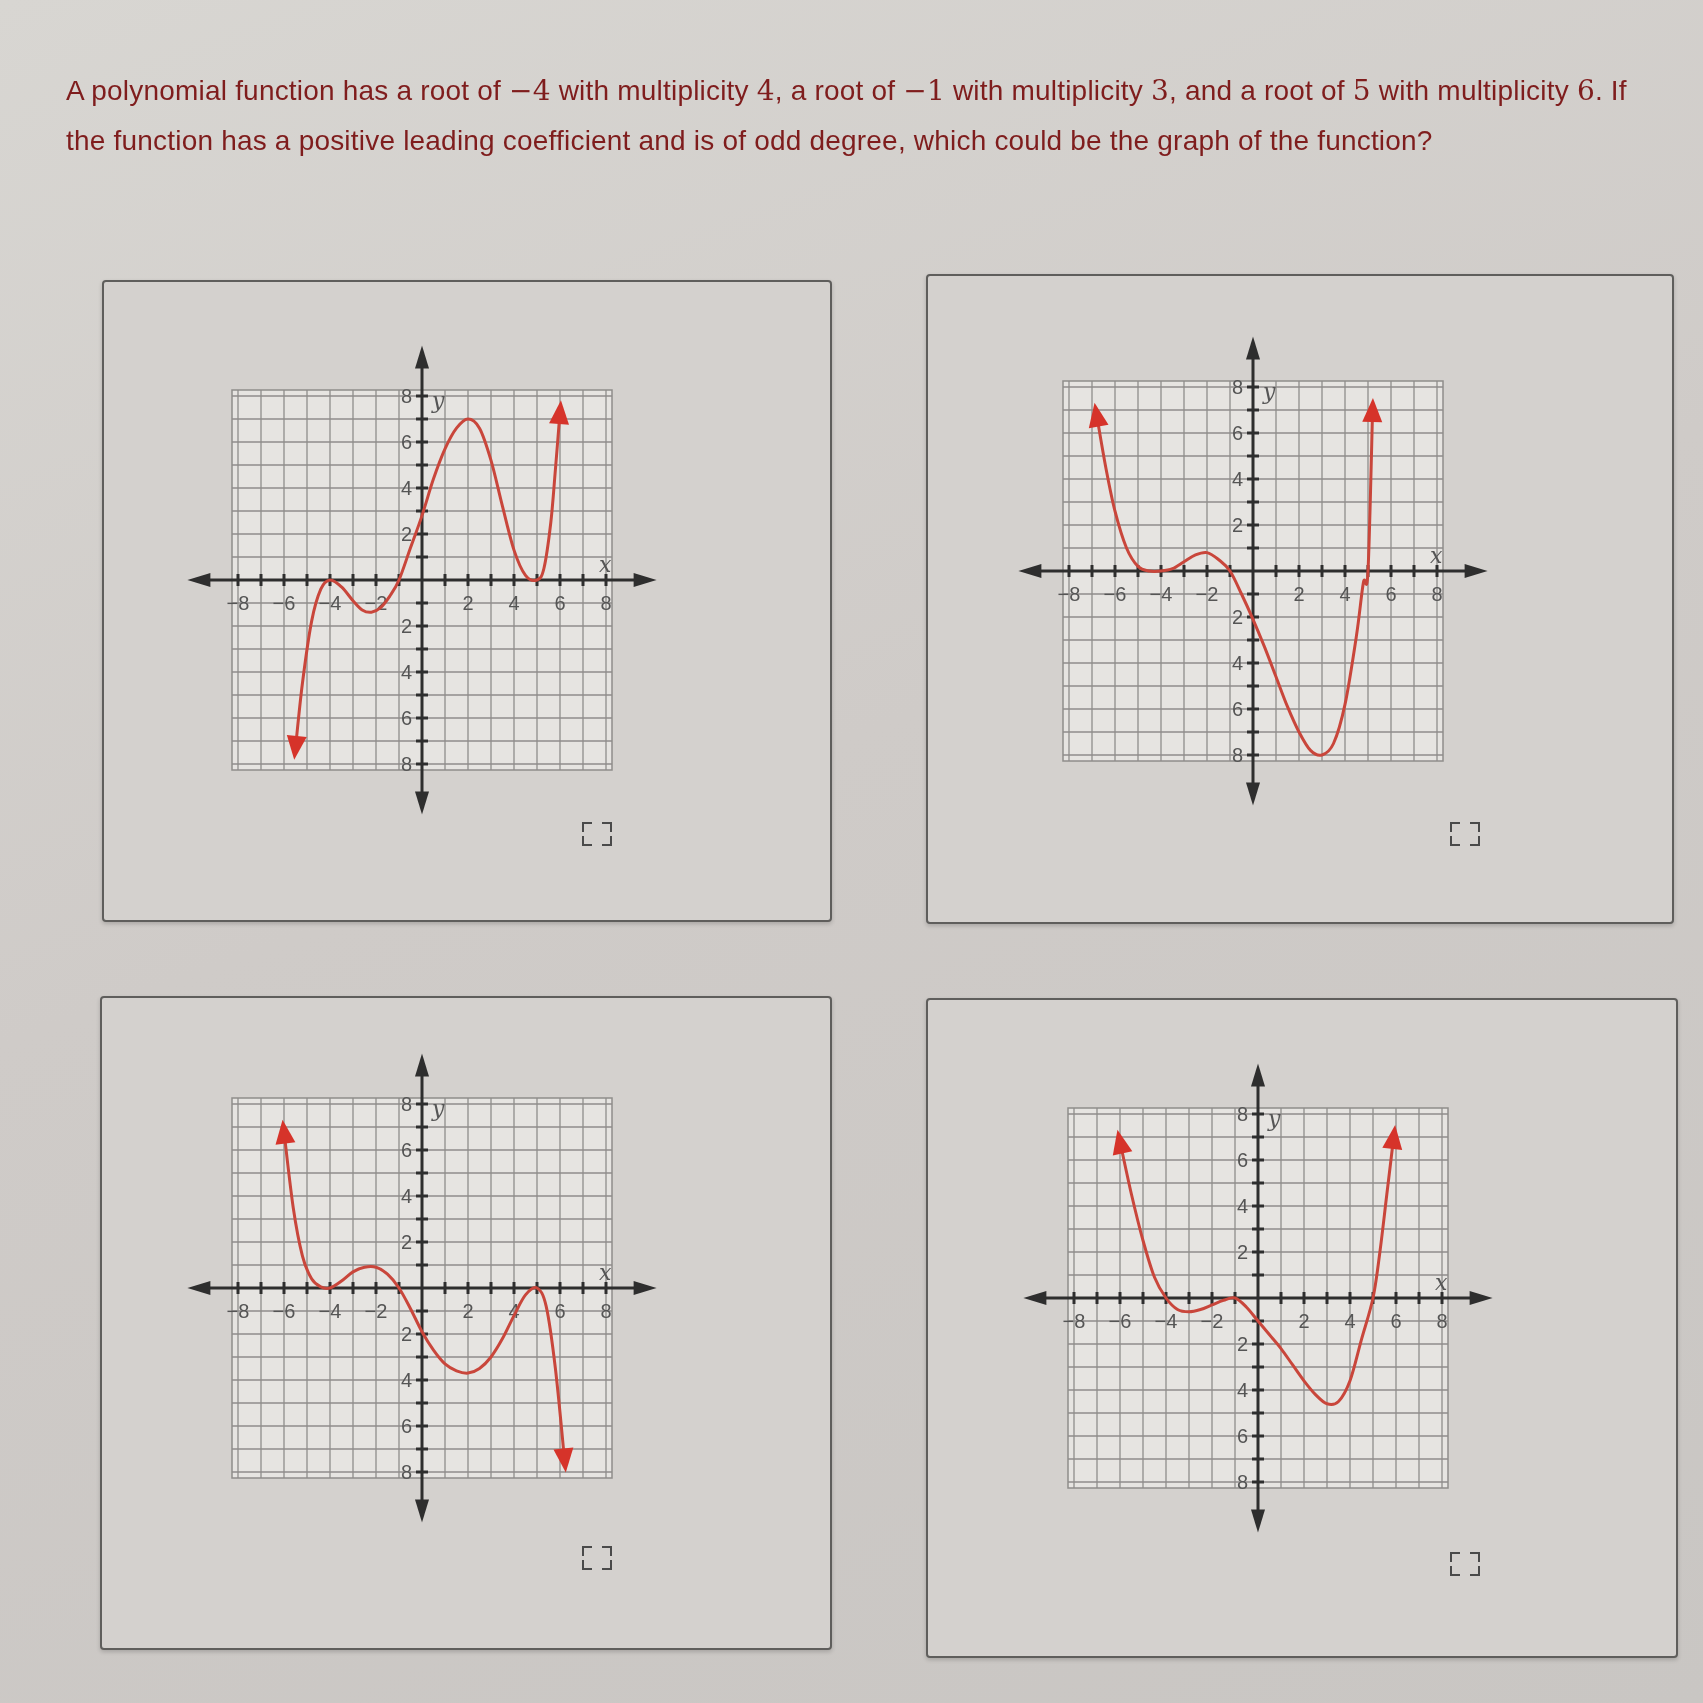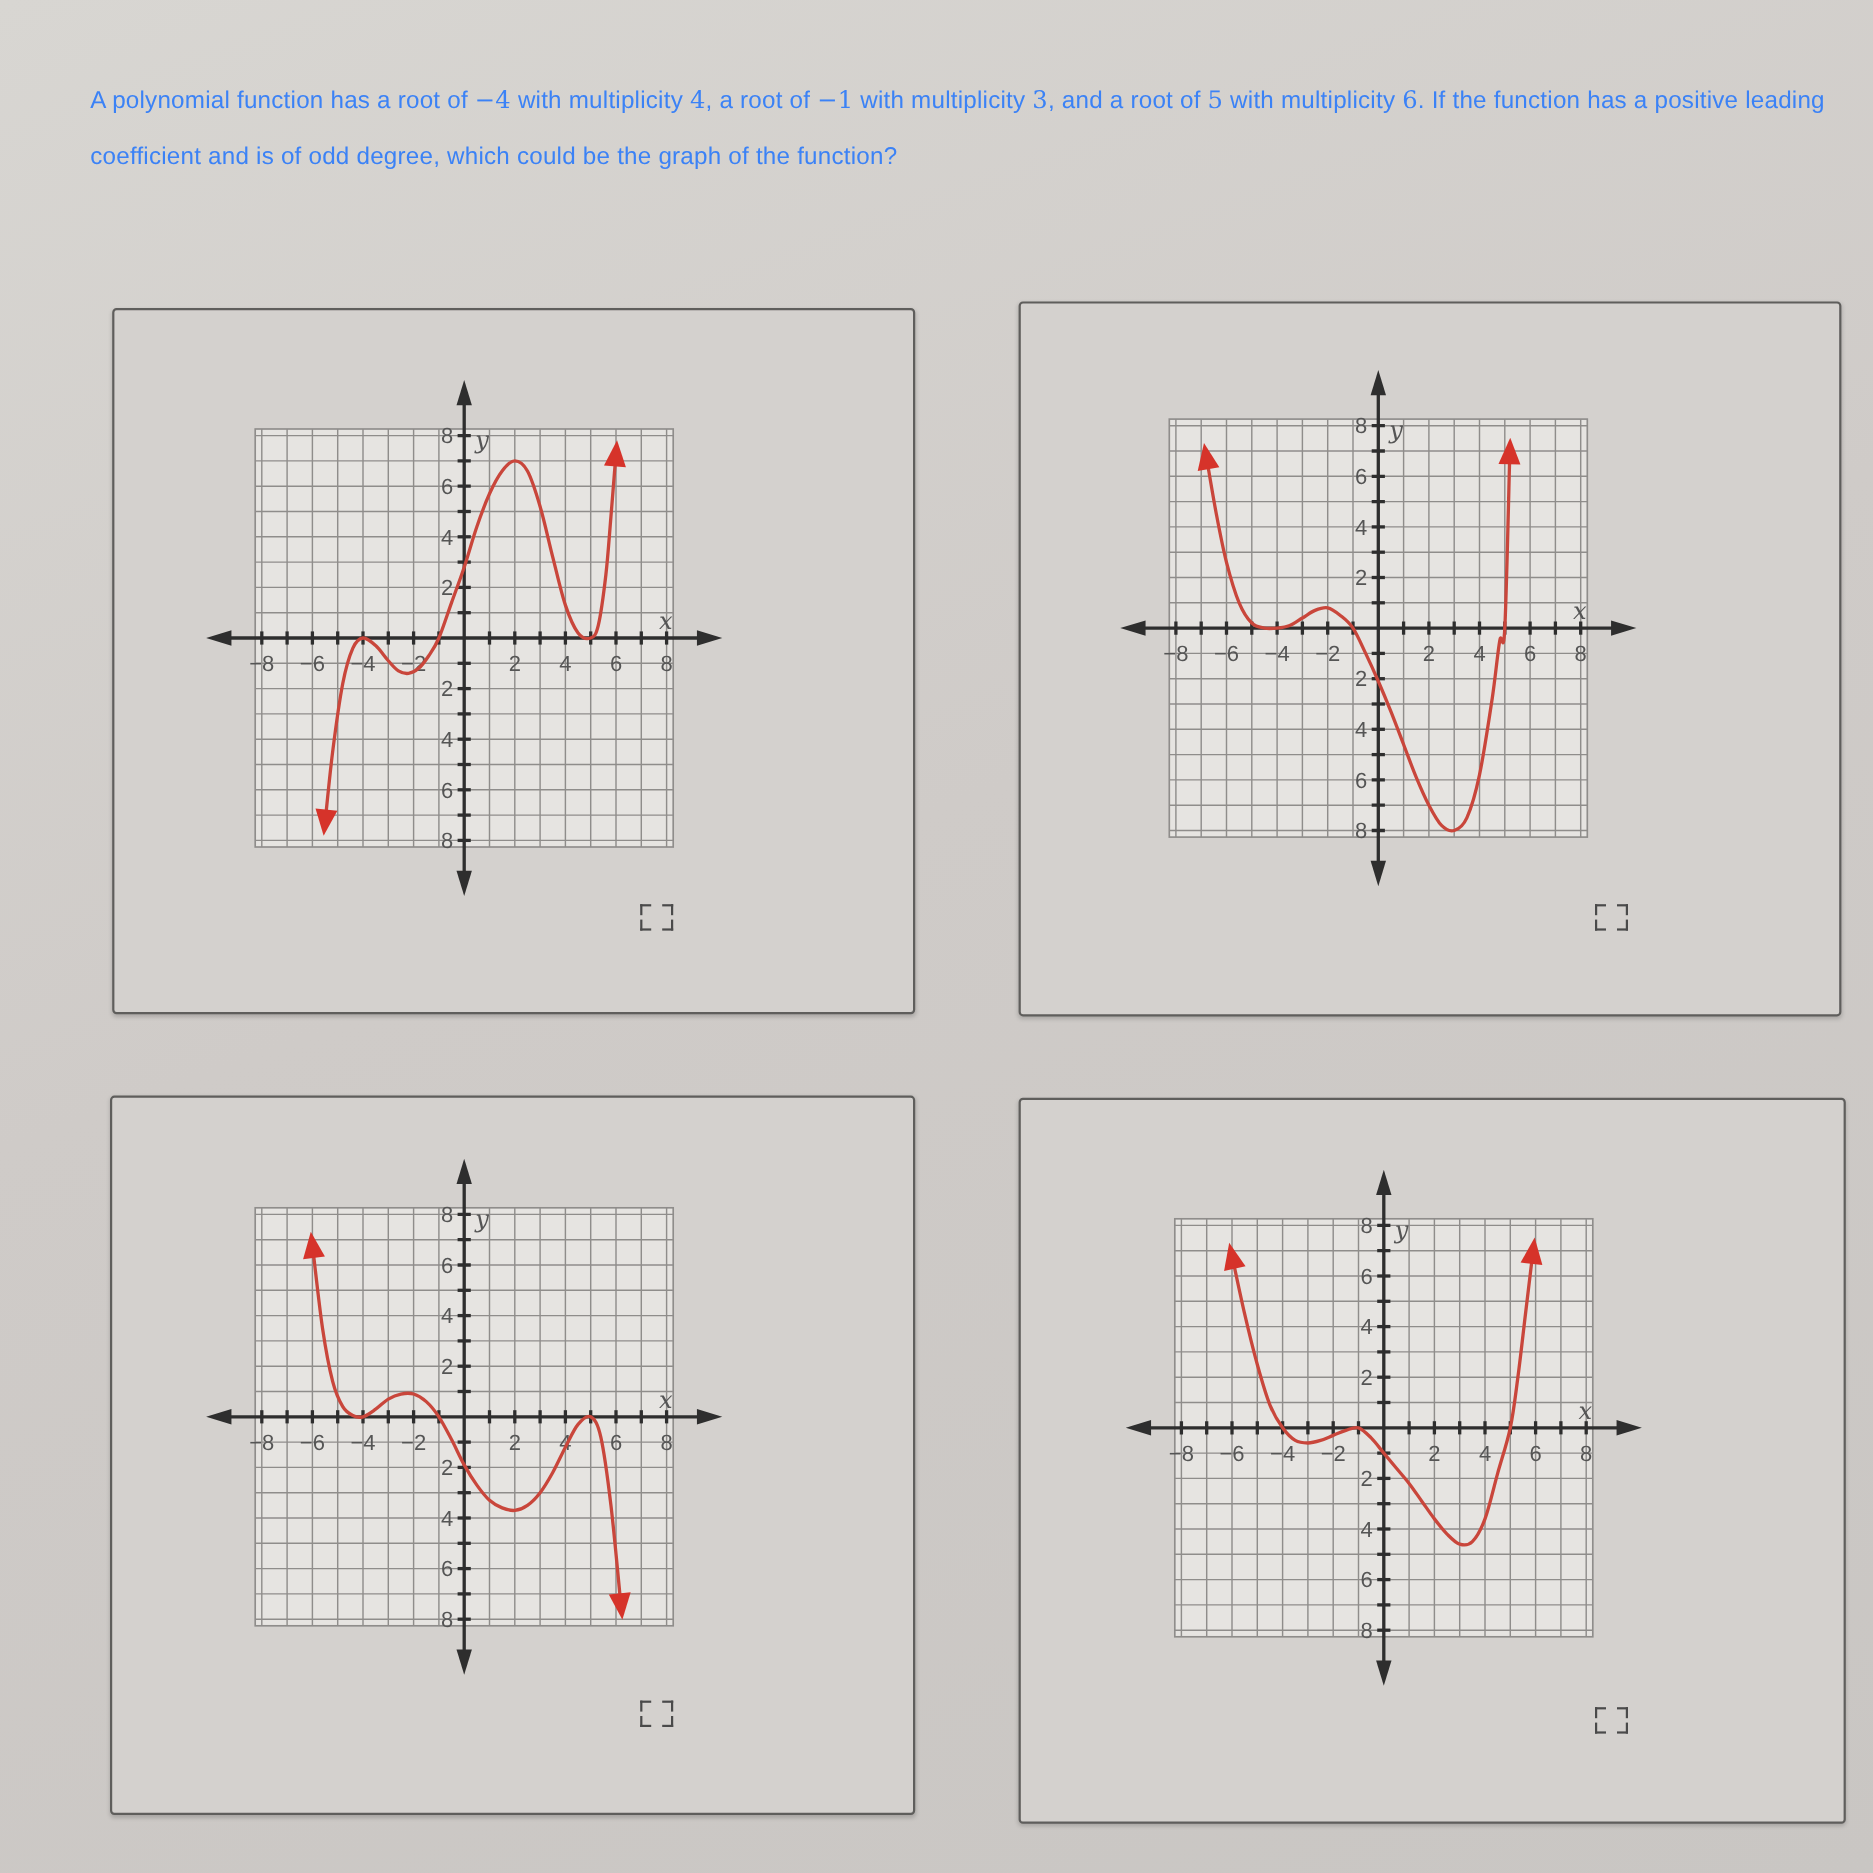--- a/index.html
+++ b/index.html
@@ -3,22 +3,22 @@
 <meta charset="utf-8">
 <style>
   html, body { margin: 0; padding: 0; }
   body {
     width: 1703px; height: 1703px; overflow: hidden;
     background: linear-gradient(160deg, #d8d6d2 0%, #cfcbc8 45%, #c9c6c3 100%);
     font-family: "Liberation Sans", sans-serif;
     position: relative;
   }
   .question {
-    position: absolute; left: 82px; top: 66px; width: 1590px;
-    font-size: 22px; line-height: 50px; color: #3b82f6; letter-spacing: 0.2px;
+    position: absolute; left: 66px; top: 66px; width: 1590px;
+    font-size: 28px; line-height: 50px; color: #7f1d1d; letter-spacing: 0.2px;
   }
   .question .num { font-family: "DejaVu Serif", serif; }
   .card {
     position: absolute; background: #d4d1ce;
     border: 2px solid #5f5e5c; border-radius: 4px;
     box-shadow: 0 2px 4px rgba(0,0,0,0.18);
   }
   .card svg { position: absolute; }
   .check {
     position: absolute; width: 30px; height: 24px;

